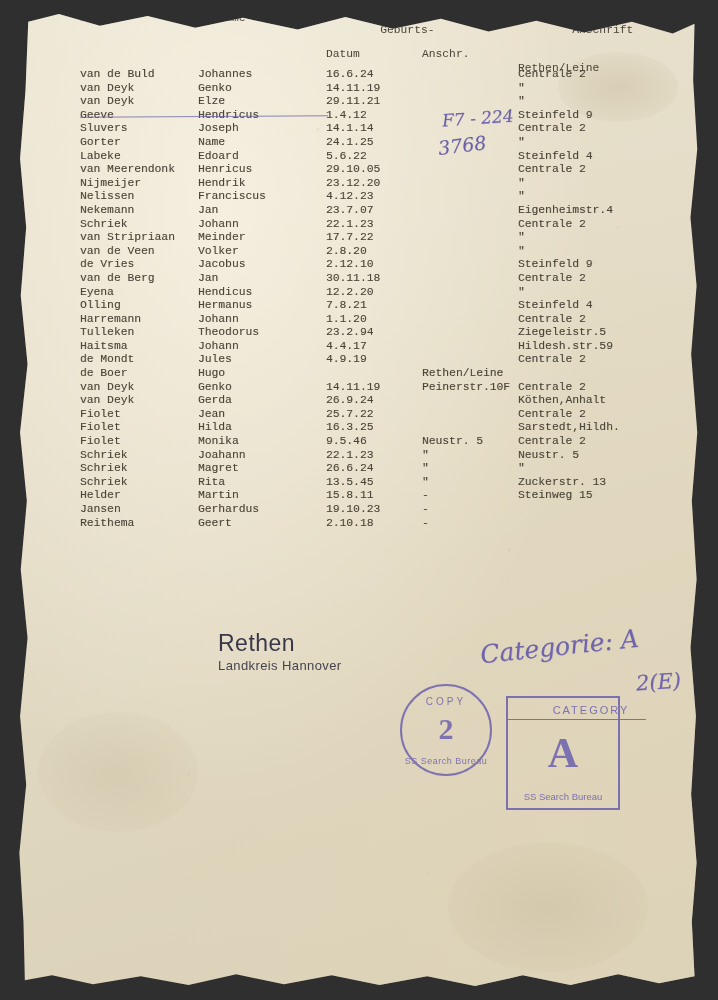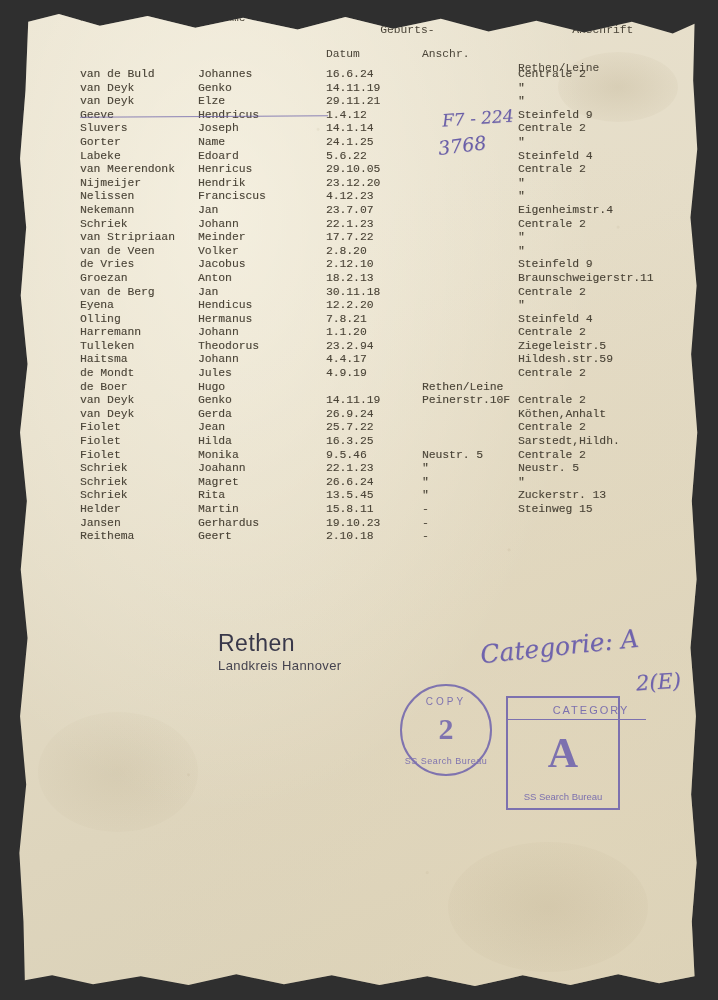--- a/index.html
+++ b/index.html
@@ -364,27 +364,20 @@
           <span class="c-a2">"</span>
         </div>
         <div class="row">
           <span class="c-name">de Vries</span>
           <span class="c-vorname">Jacobus</span>
           <span class="c-datum">2.12.10</span>
           <span class="c-a1"></span>
           <span class="c-a2">Steinfeld 9</span>
         </div>
         <div class="row">
-          <span class="c-name">Groezan</span>
-          <span class="c-vorname">Anton</span>
-          <span class="c-datum">18.2.13</span>
-          <span class="c-a1"></span>
-          <span class="c-a2">Braunschweigerstr.11</span>
-        </div>
-        <div class="row">
           <span class="c-name">van de Berg</span>
           <span class="c-vorname">Jan</span>
           <span class="c-datum">30.11.18</span>
           <span class="c-a1"></span>
           <span class="c-a2">Centrale 2</span>
         </div>
         <div class="row">
           <span class="c-name">Eyena</span>
           <span class="c-vorname">Hendicus</span>
           <span class="c-datum">12.2.20</span>

